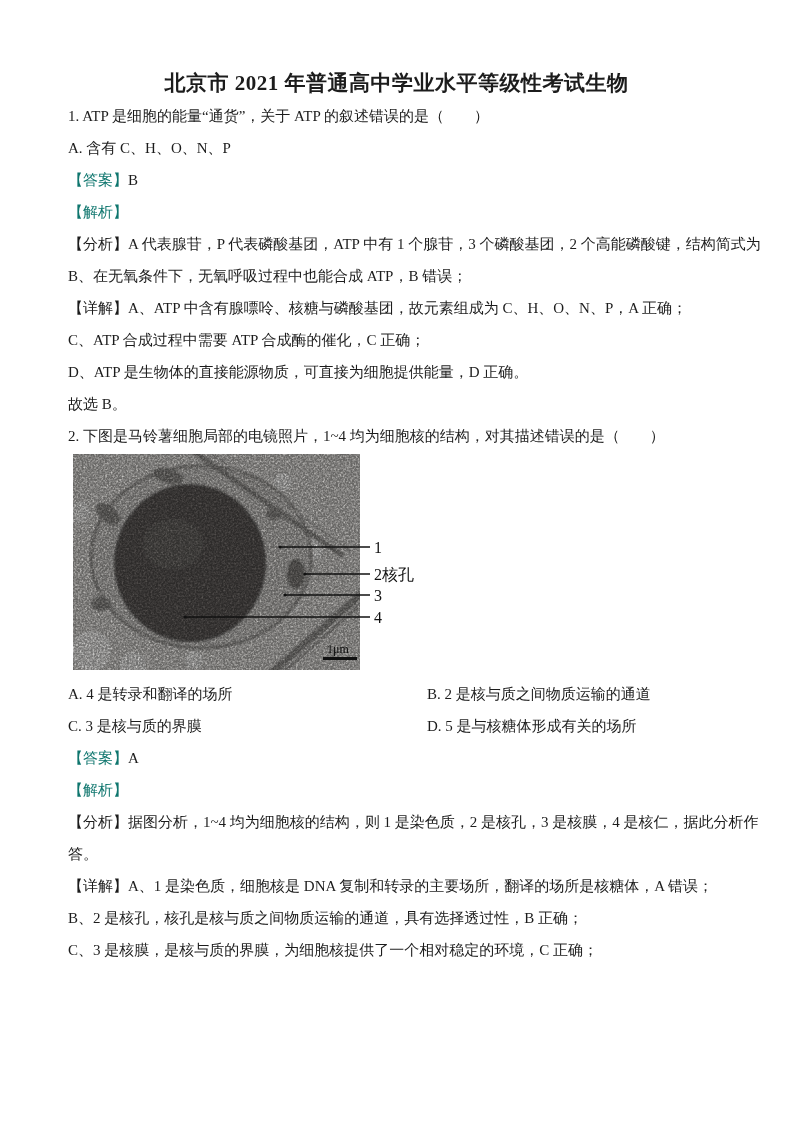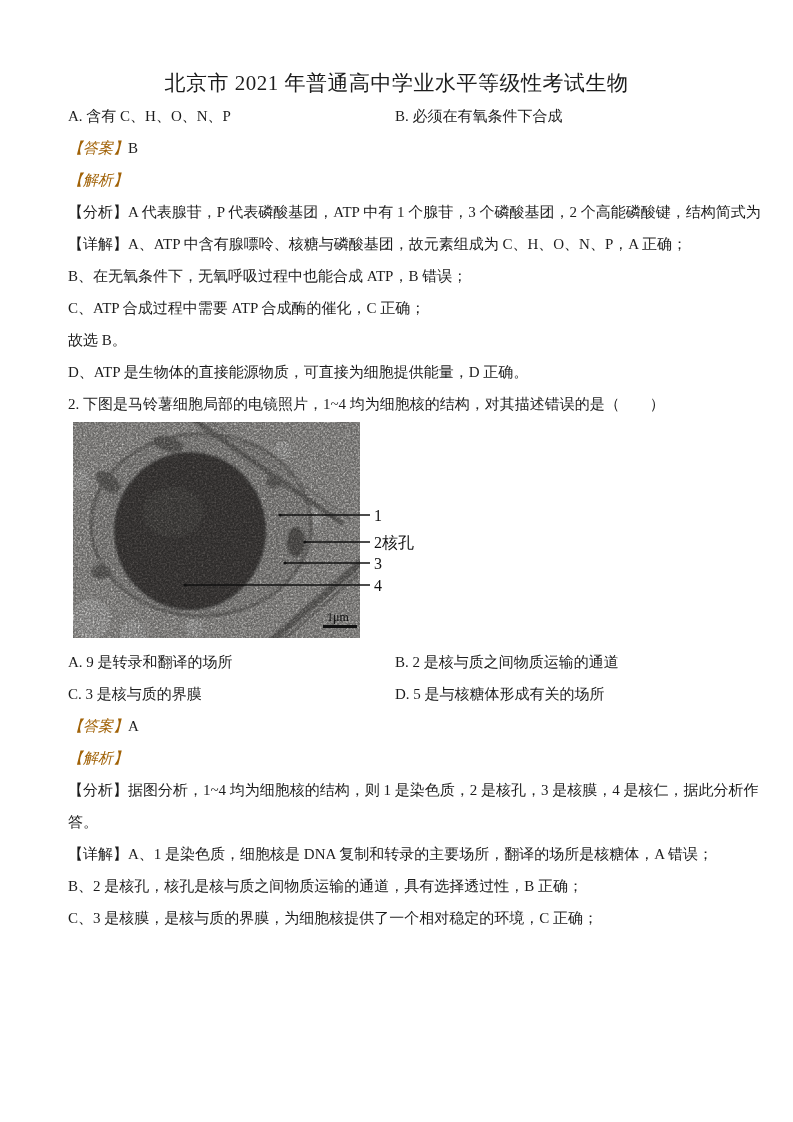--- a/index.html
+++ b/index.html
@@ -9,66 +9,66 @@
     box-sizing:border-box;
     padding:70px 68px 0 68px;
     background:#ffffff;
     font-family:"Liberation Serif","DejaVu Serif",serif;
     color:#1c1c1c;
     font-size:15px;
     overflow:hidden;
   }
   .doc-title{
     font-size:21px;
-    font-weight:normal;
+    font-weight:bold;
     text-align:center;
     line-height:27px;
     margin:0 0 3px 0;
     letter-spacing:0.5px;
   }
   .line{
     line-height:32px;
     margin:0;
     white-space:nowrap;
   }
-  .marker{color:#a16207;font-style:italic;}
-  .opt-row{display:flex;}
+  .marker{color:#0f766e;}
+  .opt-row{display:flex;gap:32px;}
   .opt-first{width:327px;flex:none;}
   .figure-wrap{
     margin:2px 0 8px 5px;
     height:216px;
     line-height:0;
   }
   svg text{font-family:"Liberation Serif","DejaVu Serif",serif;}
 </style>
 </head>
 <body>
 
 <div class="page">
 
   <h1 class="doc-title">北京市 2021 年普通高中学业水平等级性考试生物</h1>
 
   <section>
+    <p class="line">1. ATP 是细胞的能量“通货”，关于 ATP 的叙述错误的是（　　）</p>
 
     <div class="line opt-row">
       <span class="opt-first">A. 含有 C、H、O、N、P</span>
-      <span>B. 必须在有氧条件下合成</span>
     </div>
     <div class="line opt-row">
     </div>
 
     <p class="line"><span class="marker">【答案】</span><span>B</span></p>
     <p class="line"><span class="marker">【解析】</span></p>
 
     <p class="line">【分析】A 代表腺苷，P 代表磷酸基团，ATP 中有 1 个腺苷，3 个磷酸基团，2 个高能磷酸键，结构简式为</p>
+    <p class="line">B、在无氧条件下，无氧呼吸过程中也能合成 ATP，B 错误；</p>
     <p class="line">【详解】A、ATP 中含有腺嘌呤、核糖与磷酸基团，故元素组成为 C、H、O、N、P，A 正确；</p>
-    <p class="line">B、在无氧条件下，无氧呼吸过程中也能合成 ATP，B 错误；</p>
     <p class="line">C、ATP 合成过程中需要 ATP 合成酶的催化，C 正确；</p>
+    <p class="line">D、ATP 是生物体的直接能源物质，可直接为细胞提供能量，D 正确。</p>
     <p class="line">故选 B。</p>
-    <p class="line">D、ATP 是生物体的直接能源物质，可直接为细胞提供能量，D 正确。</p>
   </section>
 
   <section>
     <p class="line">2. 下图是马铃薯细胞局部的电镜照片，1~4 均为细胞核的结构，对其描述错误的是（　　）</p>
 
     <div class="figure-wrap">
       <svg width="402" height="216" viewBox="0 0 402 216">
         <defs>
           <filter id="grain" x="0%" y="0%" width="100%" height="100%">
             <feTurbulence type="fractalNoise" baseFrequency="0.55" numOctaves="3" seed="7" stitchTiles="stitch"></feTurbulence>
@@ -133,21 +133,21 @@
         <g font-size="16" fill="#111111">
           <text x="301" y="99">1</text>
           <text x="301" y="126">2核孔</text>
           <text x="301" y="147">3</text>
           <text x="301" y="169">4</text>
         </g>
       </svg>
     </div>
 
     <div class="line opt-row">
-      <span class="opt-first">A. 9 是转录和翻译的场所</span>
+      <span class="opt-first">A. 4 是转录和翻译的场所</span>
       <span>B. 2 是核与质之间物质运输的通道</span>
     </div>
     <div class="line opt-row">
       <span class="opt-first">C. 3 是核与质的界膜</span>
       <span>D. 5 是与核糖体形成有关的场所</span>
     </div>
 
     <p class="line"><span class="marker">【答案】</span><span>A</span></p>
     <p class="line"><span class="marker">【解析】</span></p>
 

